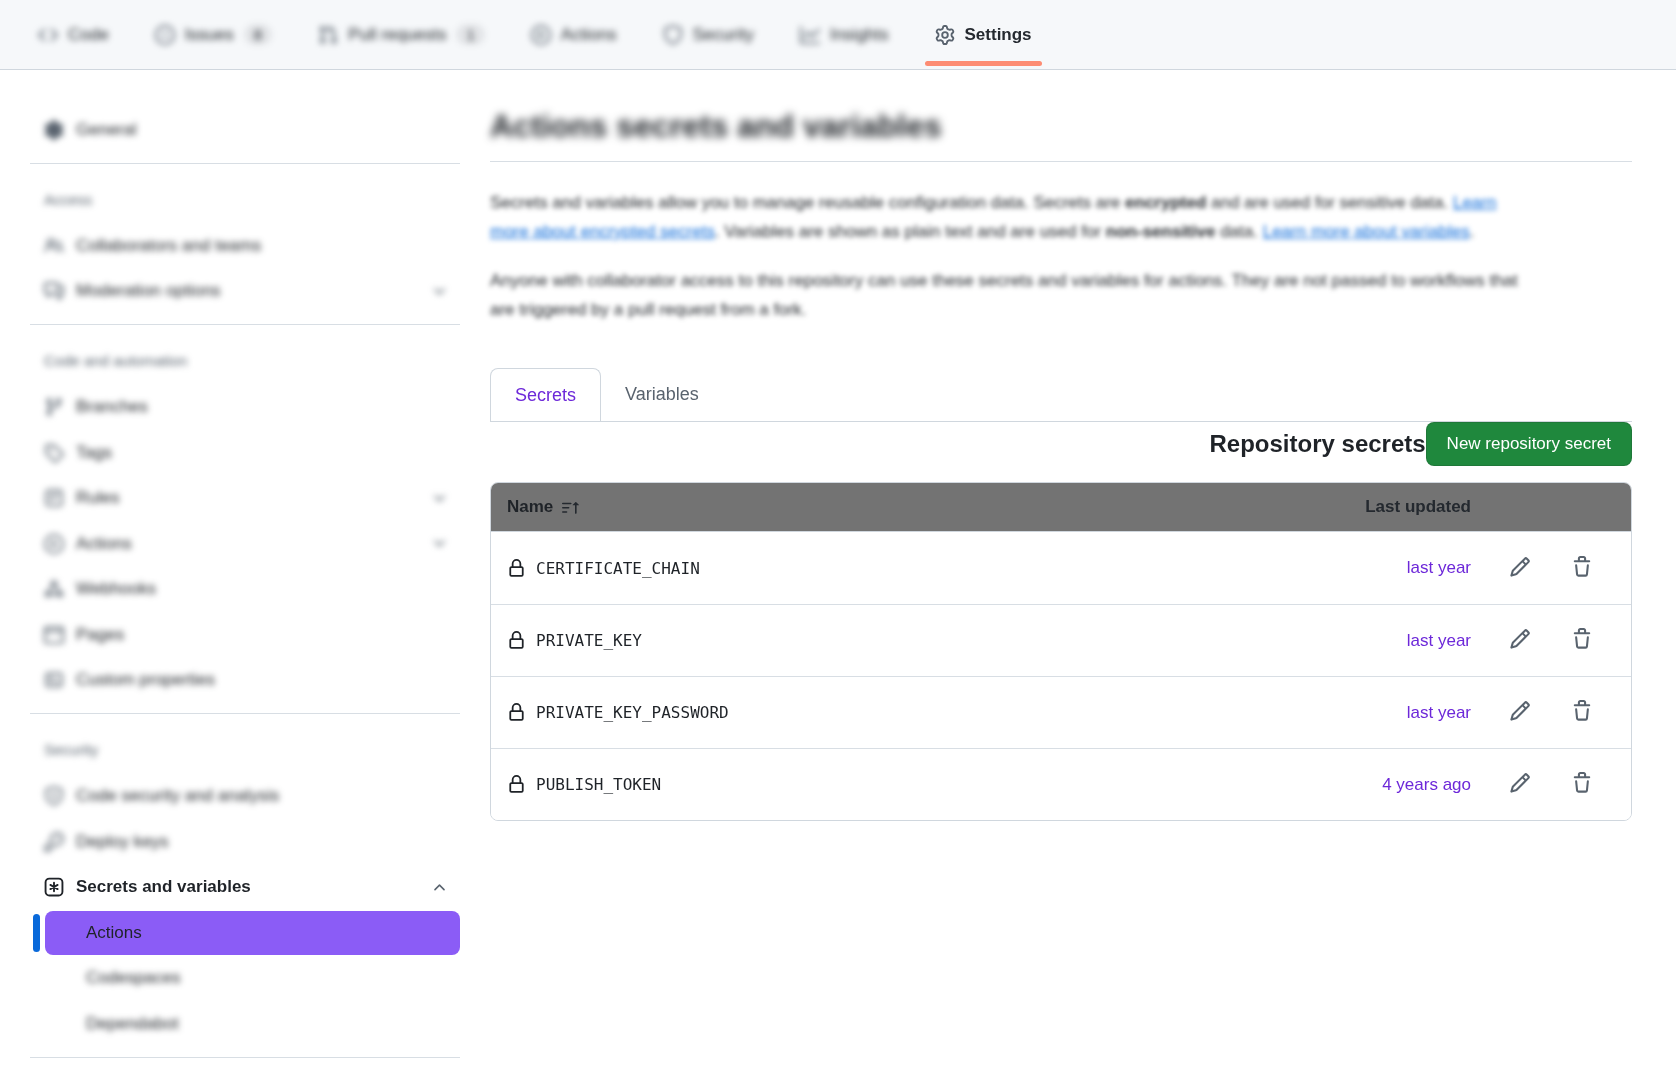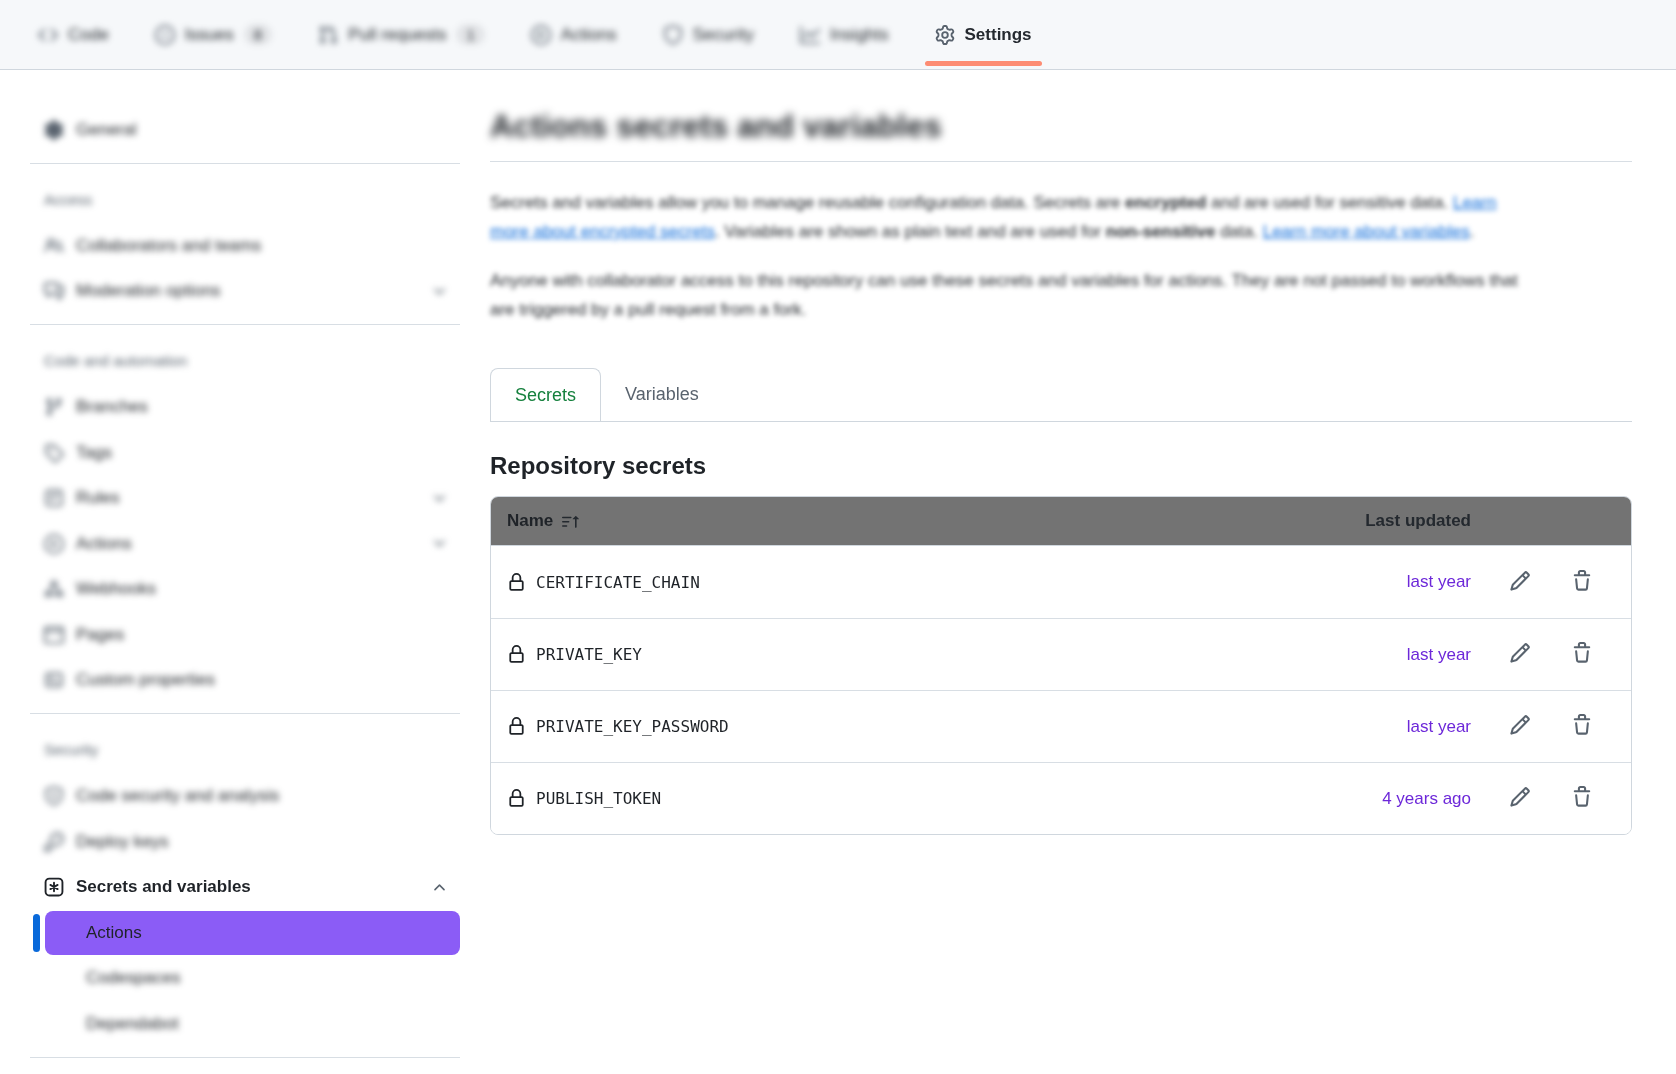--- a/index.html
+++ b/index.html
@@ -48,24 +48,24 @@
   h1.page-title { font-size:32px; font-weight:600; margin-top:38px; padding-bottom:16px; }
   .title-divider { border-bottom:1px solid #d8dee4; }
   .desc { margin-top:26px; font-size:17px; line-height:29px; max-width:1028px; }
   .desc p + p { margin-top:20px; }
   .desc b { font-weight:700; }
   .desc a { color:#0969da; text-decoration:underline; cursor:pointer; }
 
   .tabs { display:flex; margin-top:44px; border-bottom:1px solid #d0d7de; }
   .tab { height:53px; display:flex; align-items:center; padding:0 24px; font-size:18px;
     color:#59636e; cursor:pointer; }
-  .tab.active { background:#fff; color:#15803d; border:1px solid #d0d7de; border-bottom:none;
+  .tab.active { background:#fff; color:#6d28d9; border:1px solid #d0d7de; border-bottom:none;
     border-radius:8px 8px 0 0; margin-bottom:-1px; }
 
-  .panel-head { display:flex; align-items:center; justify-content:flex-start; margin-top:30px; }
+  .panel-head { display:flex; align-items:center; justify-content:flex-end; }
   .panel-head h2 { font-size:24px; font-weight:700; }
   .btn-primary { background:#1f883d; color:#ffffff; border:1px solid rgba(31,35,40,.15);
     font-size:17px; font-weight:500; padding:11px 20px; border-radius:8px; cursor:pointer;
     font-family:inherit; }
 
   .secrets-table { margin-top:16px; border:1px solid #d0d7de; border-radius:8px; overflow:hidden; }
   .t-head { display:grid; grid-template-columns:1fr 200px 160px; align-items:center;
     height:49px; background:#737373; border-bottom:1px solid #d0d7de; font-size:17px; font-weight:600; }
   .t-head .c-name { display:flex; align-items:center; gap:9px; padding-left:16px; }
   .t-head .c-upd  { text-align:right; color:#24292f; }
@@ -316,20 +316,21 @@
       <p>Anyone with collaborator access to this repository can use these secrets and variables for actions. They are not passed to workflows that are triggered by a pull request from a fork.</p>
     </div>
 
     <div class="tabs">
       <div class="tab active">Secrets</div>
       <div class="tab">Variables</div>
     </div>
 
     <div class="panel-head">
       <h2>Repository secrets</h2>
+      <button class="btn-primary">New repository secret</button>
     </div>
 
     <div class="secrets-table">
       <div class="t-head">
         <div class="c-name">
           <span>Name</span>
           <span class="sort-icon">
               <svg width="17" height="17" viewBox="0 0 16 16" fill="currentColor">
                 <path d="M12.927 2.573 15.854 5.5a.25.25 0 0 1-.177.427H13.75v7.323a.75.75 0 0 1-1.5 0V5.927H10.323a.25.25 0 0 1-.177-.427l2.927-2.927a.25.25 0 0 1 .354 0ZM0 12.25a.75.75 0 0 1 .75-.75h3.5a.75.75 0 0 1 0 1.5H.75a.75.75 0 0 1-.75-.75Zm0-4a.75.75 0 0 1 .75-.75h5.5a.75.75 0 0 1 0 1.5H.75a.75.75 0 0 1-.75-.75Zm0-4a.75.75 0 0 1 .75-.75h7.5a.75.75 0 0 1 0 1.5H.75a.75.75 0 0 1-.75-.75Z"></path>
               </svg>

